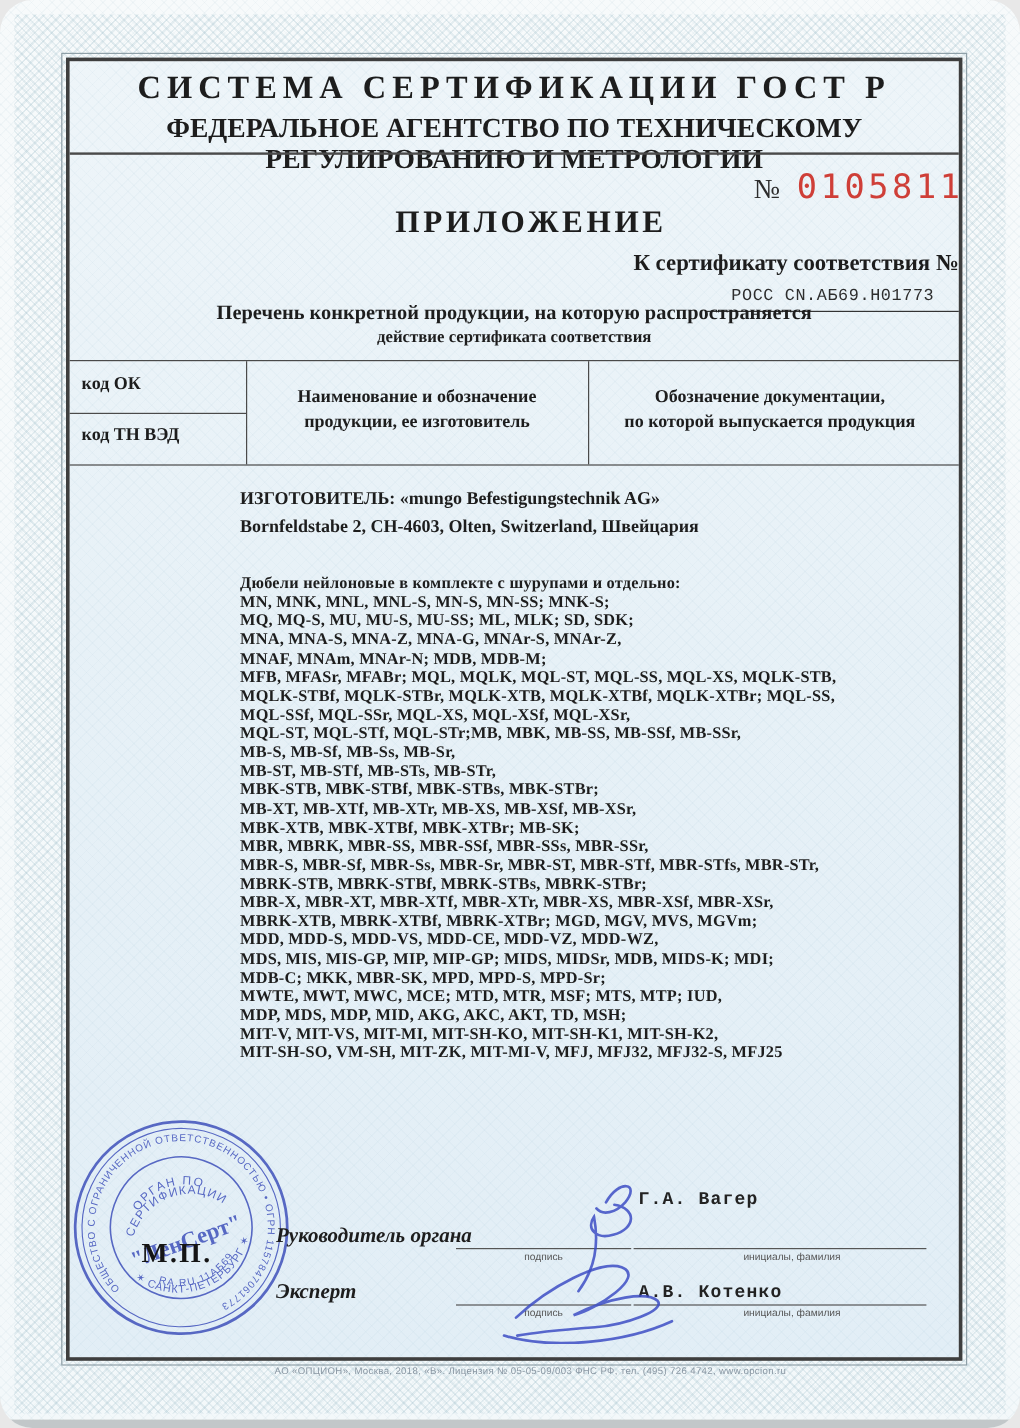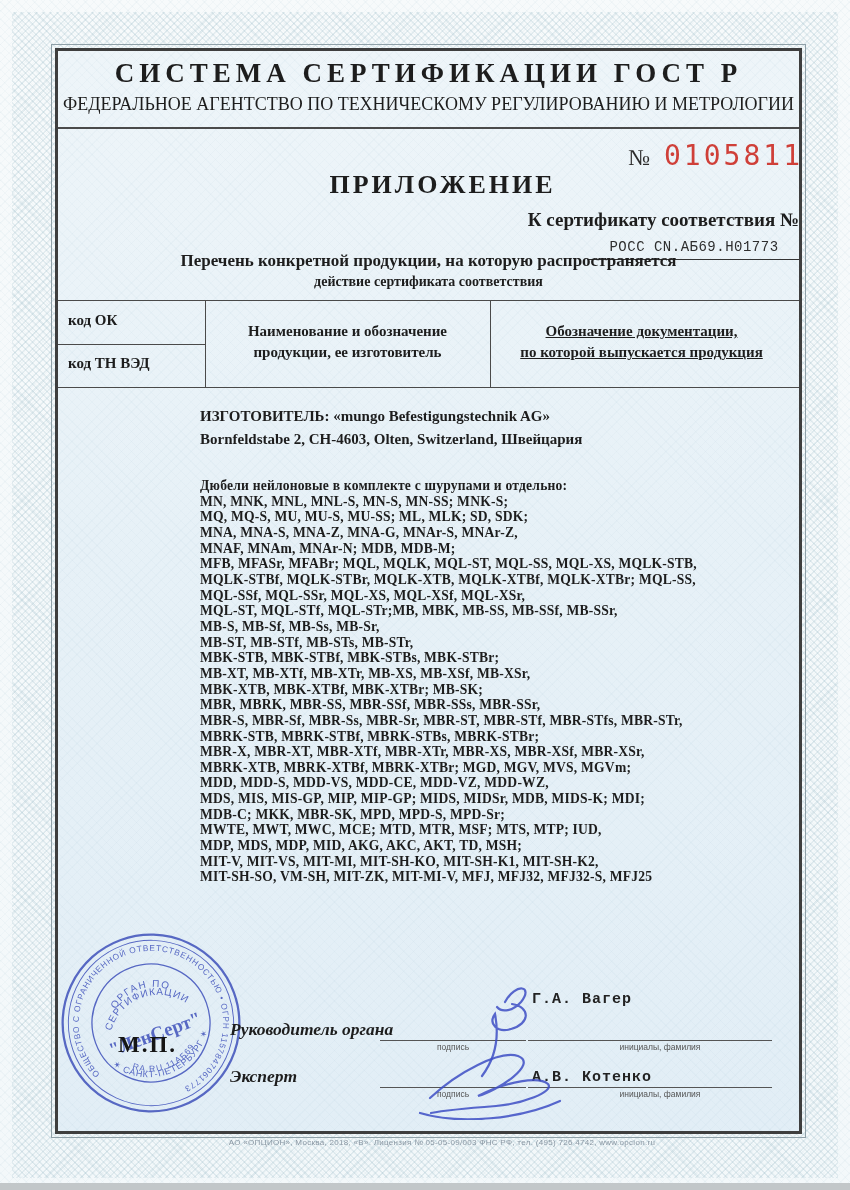--- a/index.html
+++ b/index.html
@@ -2,61 +2,61 @@
 <html><head>
 <meta charset="utf-8">
 <style>
   html,body{margin:0;padding:0;background:#e8e8e8;}
   .page{
     position:relative;width:850px;height:1190px;overflow:hidden;
     background:
       repeating-linear-gradient(45deg, rgba(150,185,200,0.07) 0 1px, transparent 1px 6px),
       repeating-linear-gradient(-45deg, rgba(150,185,200,0.07) 0 1px, transparent 1px 6px),
       linear-gradient(#f7fafb,#f3f8fa);
-    font-family:"Liberation Serif", serif;color:#1d1d1d;
+    font-family:"Liberation Serif", serif;color:#1d1d1d;border-radius:27px;
   }
   .edge-band{
     position:absolute;inset:12px;
     background:
       repeating-linear-gradient(45deg, rgba(130,170,185,0.16) 0 1.5px, transparent 1.5px 5px),
       repeating-linear-gradient(-45deg, rgba(130,170,185,0.16) 0 1.5px, transparent 1.5px 5px);
   }
   .scan-bottom{position:absolute;left:0;right:0;bottom:0;height:7px;background:#c2c7c9;}
   .frame{
     position:absolute;left:55px;top:48px;width:741px;height:1080px;
     border:3px solid #3e3e3e;outline:1px solid #8fa0a8;outline-offset:3px;
     background:
       repeating-linear-gradient(45deg, rgba(140,180,200,0.06) 0 1px, transparent 1px 7px),
       repeating-linear-gradient(-45deg, rgba(140,180,200,0.06) 0 1px, transparent 1px 7px),
       linear-gradient(180deg,#eef5f9 0%,#e7f1f7 45%,#e2eef6 100%);
   }
   .abs{position:absolute;}
   .ctr{left:0;width:100%;text-align:center;}
   .hdr1{top:7px;font-weight:bold;font-size:27px;letter-spacing:5px;}
-  .hdr2{top:43px;font-weight:normal;font-size:18px;letter-spacing:0px;}
+  .hdr2{top:43px;font-weight:bold;font-size:23px;letter-spacing:0px;}
   .hdr-sep{top:76px;left:0;width:100%;height:2px;background:#4a4a4a;}
   .serial-row{top:88px;right:28px;text-align:right;}
   .serial-prefix{font-size:23px;color:#2c2c2c;margin-right:14px;}
   .serial-num{font-family:"DejaVu Sans Mono", monospace;font-size:28px;letter-spacing:3px;color:#cf3f38;}
   .doc-title{top:119px;font-weight:bold;font-size:26px;letter-spacing:3px;margin-left:14px;}
   .cert-row{top:158px;display:flex;justify-content:center;align-items:flex-end;gap:10px;flex-direction:column;}
   .cert-label{font-weight:bold;font-size:19px;}
   .cert-line{display:inline-block;min-width:210px;border-bottom:1px solid #333;text-align:center;}
   .cert-typed{display:inline-block;font-family:"Liberation Mono", monospace;font-size:14px;letter-spacing:0.5px;color:#2e2e2e;transform:translateY(-4px);}
   .sub1{top:200px;font-weight:bold;font-size:17px;}
   .sub2{top:223px;font-weight:bold;font-size:14px;}
   .tbl{top:249px;left:0;width:100%;height:86px;border-top:1.6px solid #4a4a4a;border-bottom:1.6px solid #4a4a4a;}
   .tbl .v1{position:absolute;left:147px;top:0;bottom:0;width:1.3px;background:#4a4a4a;}
   .tbl .v2{position:absolute;left:432px;top:0;bottom:0;width:1.3px;background:#4a4a4a;}
   .tbl .h1{position:absolute;left:0;width:147px;top:43px;height:1.2px;background:#4a4a4a;}
   .tbl .cell{position:absolute;font-size:15px;font-weight:bold;}
   .cell-ok{left:10px;top:11px;}
   .cell-tnved{left:10px;top:54px;}
   .cell-mid{left:147px;width:285px;top:20px;text-align:center;white-space:pre-line;font-size:14.5px;line-height:21px;}
-  .cell-right{left:432px;width:303px;top:20px;text-align:center;white-space:pre-line;font-size:14.5px;line-height:21px;text-decoration:underline;}
+  .cell-right{left:432px;width:303px;top:20px;text-align:center;white-space:pre-line;font-size:14.5px;line-height:21px;}
   .mfr{left:142px;top:354px;font-weight:bold;font-size:15px;line-height:22.5px;}
   .plist{left:142px;top:427px;font-weight:bold;font-size:13.6px;line-height:15.65px;letter-spacing:0.2px;}
   .sig-label{font-weight:bold;font-size:17.5px;font-style:italic;}
   .sig-line{height:0;border-bottom:1px solid #555;}
   .sig-caption{font-family:"Liberation Sans", sans-serif;font-size:8.5px;color:#555;text-align:center;}
   .typed-name{font-family:"Liberation Mono", monospace;font-size:15px;font-weight:bold;letter-spacing:1px;color:#222;}
   .mp{font-weight:bold;font-size:23px;letter-spacing:2px;color:#151515;}
   .footer{left:0;width:100%;top:1138px;text-align:center;font-family:Liberation Sans, sans-serif;font-size:8px;color:#8a97a3;letter-spacing:0.3px;padding-left:17px;}
   .stamp{opacity:0.88;transform:rotate(-20deg);}
   .stamp text{fill:#4456bd;}

